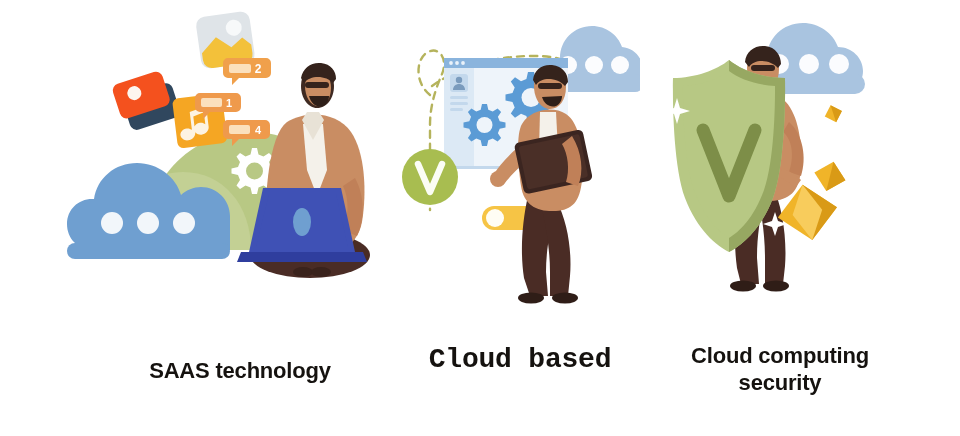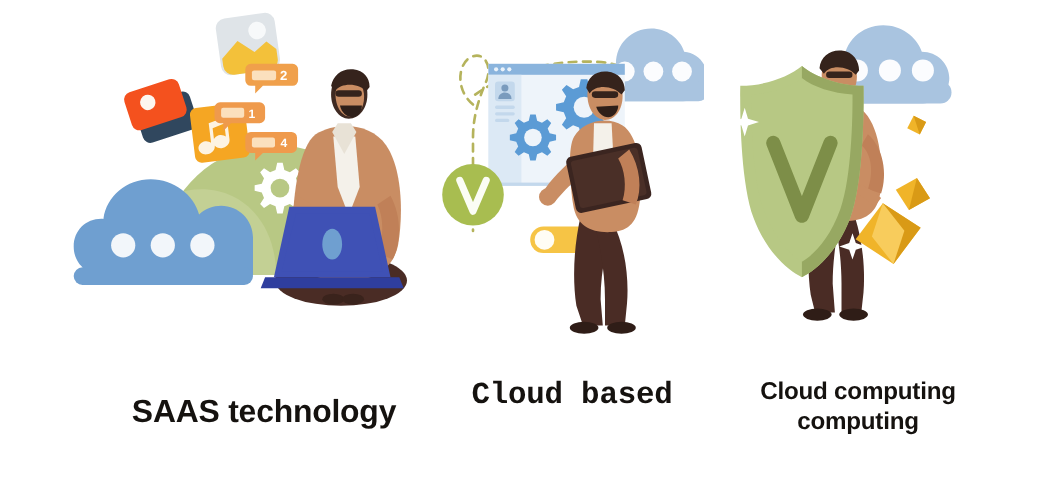--- a/index.html
+++ b/index.html
@@ -48,21 +48,21 @@
     font-weight: bold;
     color: #15120f;
     text-align: center;
     line-height: 1.22;
     letter-spacing: -0.2px;
   }
   .caption-saas {
     position: absolute;
     left: 0; right: 0;
     top: 358px;
-    font-size: 29px;
+    font-size: 22px;
   }
   .caption-engine {
     position: absolute;
     left: 0; right: 0;
     top: 343px;
     font-size: 28px;
     font-family: Liberation Mono, monospace;
   }
   .caption-sec {
     position: absolute;
@@ -369,17 +369,17 @@
             <path d="M9 0 L18 9 L9 18 L0 9 Z" fill="#f0b429"></path>
             <path d="M9 0 L18 9 L9 18 Z" fill="#d99a16"></path>
           </g>
         </g>
 
       </svg>
     </div>
 
     <div class="caption caption-sec">
       <span class="cap-line">Cloud computing</span>
-      <span class="cap-line">computing</span>
+      <span class="cap-line">security</span>
     </div>
   </div>
 
 </div>
 
 </body></html>

